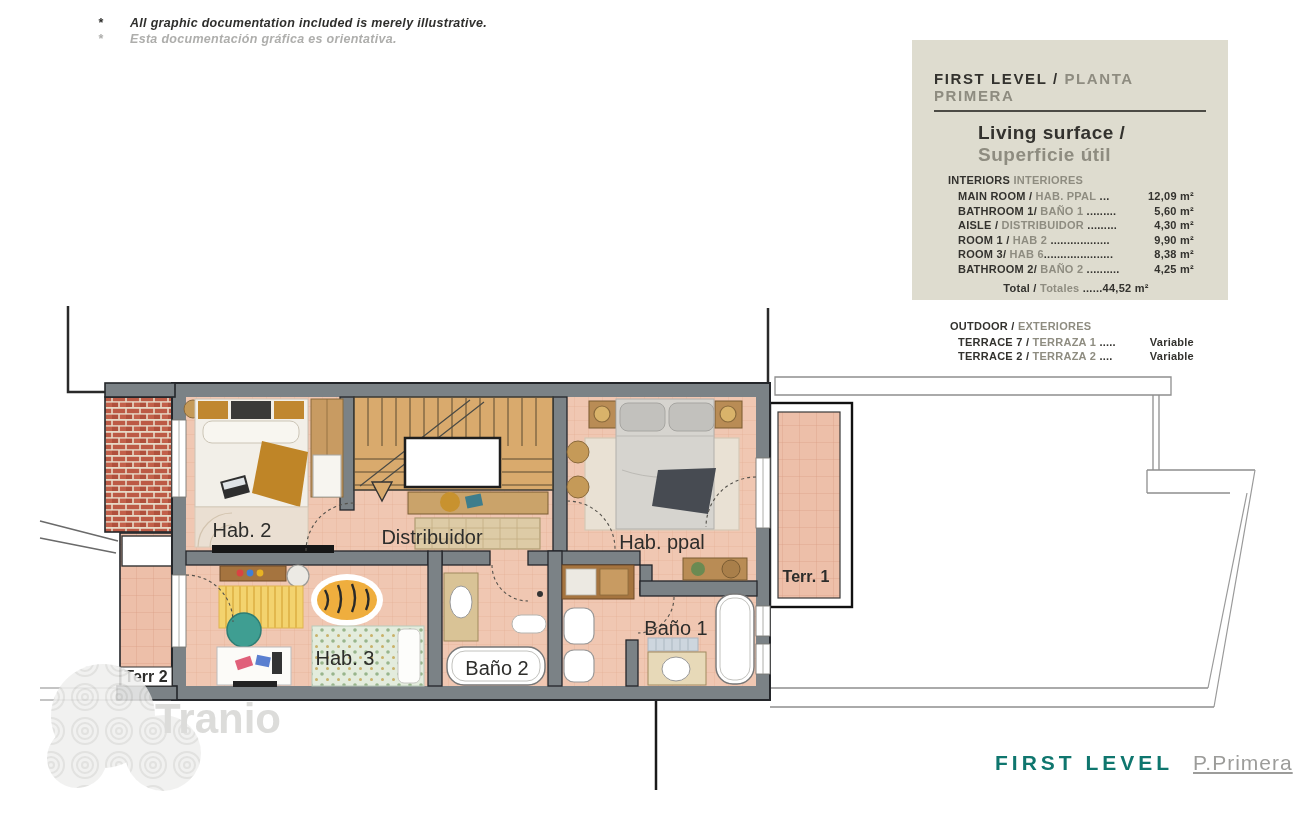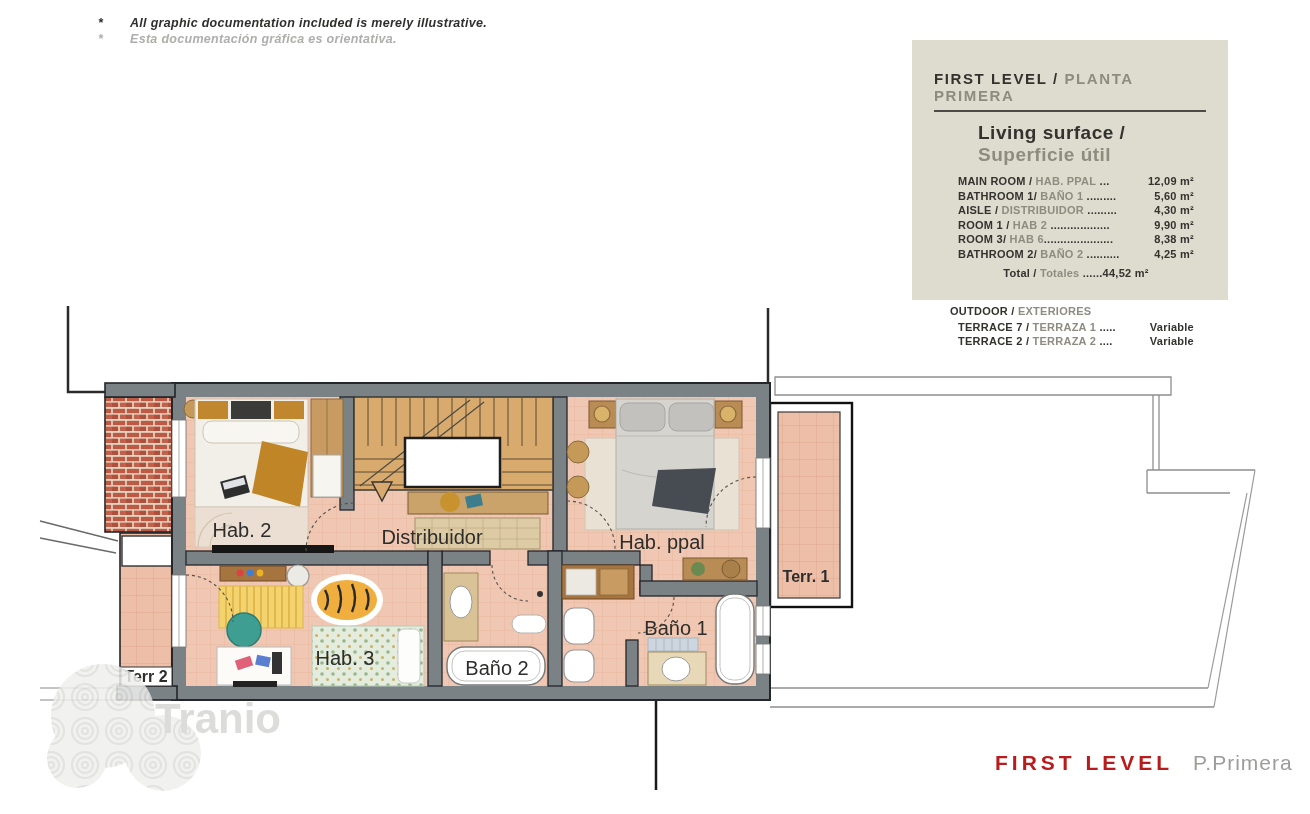--- a/index.html
+++ b/index.html
@@ -25,22 +25,22 @@
   .legend .subtitle{font-size:19px;letter-spacing:.5px;padding:2px 22px 8px 22px;margin-left:44px;}
   .legend .sec-heading{padding:0 0 3px 36px;font-size:11px;}
   .legend .rows{padding-left:46px;width:236px;}
   .legend .row{display:flex;white-space:pre;line-height:14.6px;justify-content:center;}
   .legend .row .val{margin-left:auto;}
   .legend .total-row{width:236px;padding-left:46px;text-align:center;line-height:15px;margin-top:4px;}
   .legend .outdoor{margin-top:24px;}
   .legend .outdoor .rows{padding-left:46px;}
   
   .footer-title{position:absolute;left:995px;top:751px;font-size:21px;white-space:nowrap;}
-  .footer-title .en{color:#b91c1c;font-weight:700;letter-spacing:4px;}
-  .footer-title .es{color:#9c9c9a;font-weight:400;letter-spacing:1px;margin-left:14px;}
+  .footer-title .en{color:#0f766e;font-weight:700;letter-spacing:4px;}
+  .footer-title .es{color:#9c9c9a;font-weight:400;letter-spacing:1px;margin-left:14px;text-decoration:underline;}
   
   .plan-svg{position:absolute;left:0;top:0;}
   .room-label{font-family:"Liberation Sans",sans-serif;font-size:20px;fill:#2d2d2b;}
   .room-label-sm{font-family:"Liberation Sans",sans-serif;font-size:16px;fill:#2d2d2b;font-weight:700;}
   
   .wm-text{font-family:"Liberation Sans",sans-serif;font-size:42px;font-weight:700;fill:#d6d6d4;}
 </style>
 </head>
 <body>
 
@@ -275,20 +275,24 @@
 <div class="legend">
   <div class="title">
     <span>FIRST LEVEL /</span>
     <span class="gray">PLANTA PRIMERA</span>
   </div>
   <div class="rule"></div>
   <div class="subtitle">
     <span>Living surface /</span>
     <span class="gray">Superficie útil</span>
   </div>
+  <div class="sec-heading">
+    <span>INTERIORS</span>
+    <span class="gray">INTERIORES</span>
+  </div>
   <div class="rows">
     <div class="row"><span>MAIN ROOM / </span><span class="gray">HAB. PPAL</span><span> ... </span><span class="val">12,09 m²</span></div>
     <div class="row"><span>BATHROOM 1/ </span><span class="gray">BAÑO 1</span><span> ......... </span><span class="val">5,60 m²</span></div>
     <div class="row"><span>AISLE / </span><span class="gray">DISTRIBUIDOR</span><span> ......... </span><span class="val">4,30 m²</span></div>
     <div class="row"><span>ROOM 1 / </span><span class="gray">HAB 2</span><span> .................. </span><span class="val">9,90 m²</span></div>
     <div class="row"><span>ROOM 3/ </span><span class="gray">HAB 6</span><span>.....................</span><span class="val">8,38 m²</span></div>
     <div class="row"><span>BATHROOM 2/ </span><span class="gray">BAÑO 2</span><span> .......... </span><span class="val">4,25 m²</span></div>
   </div>
   <div class="total-row">
     <span>Total / </span><span class="gray">Totales</span><span> ......</span><span>44,52 m²</span>

